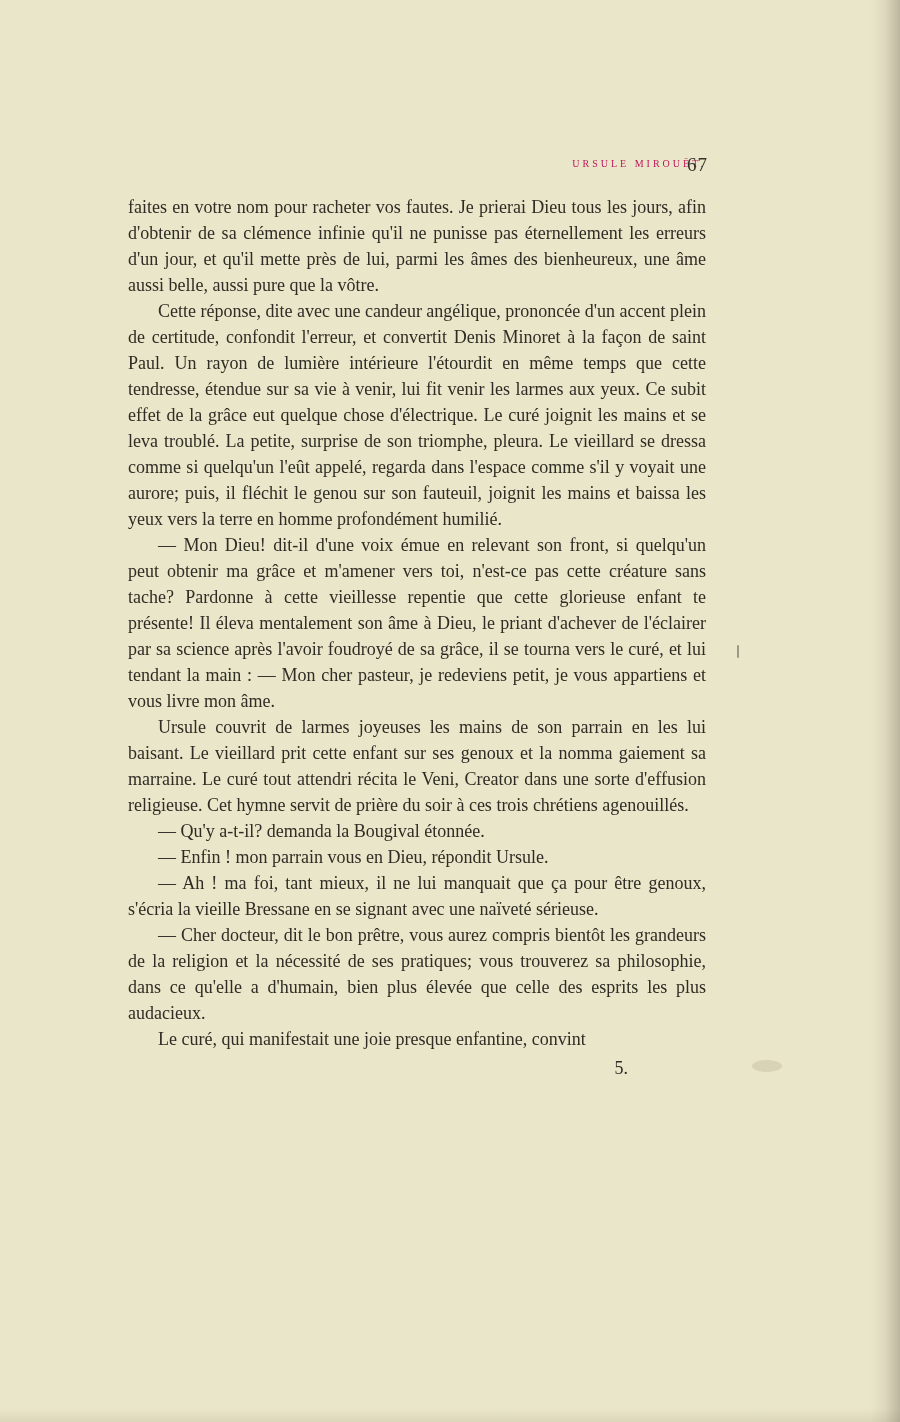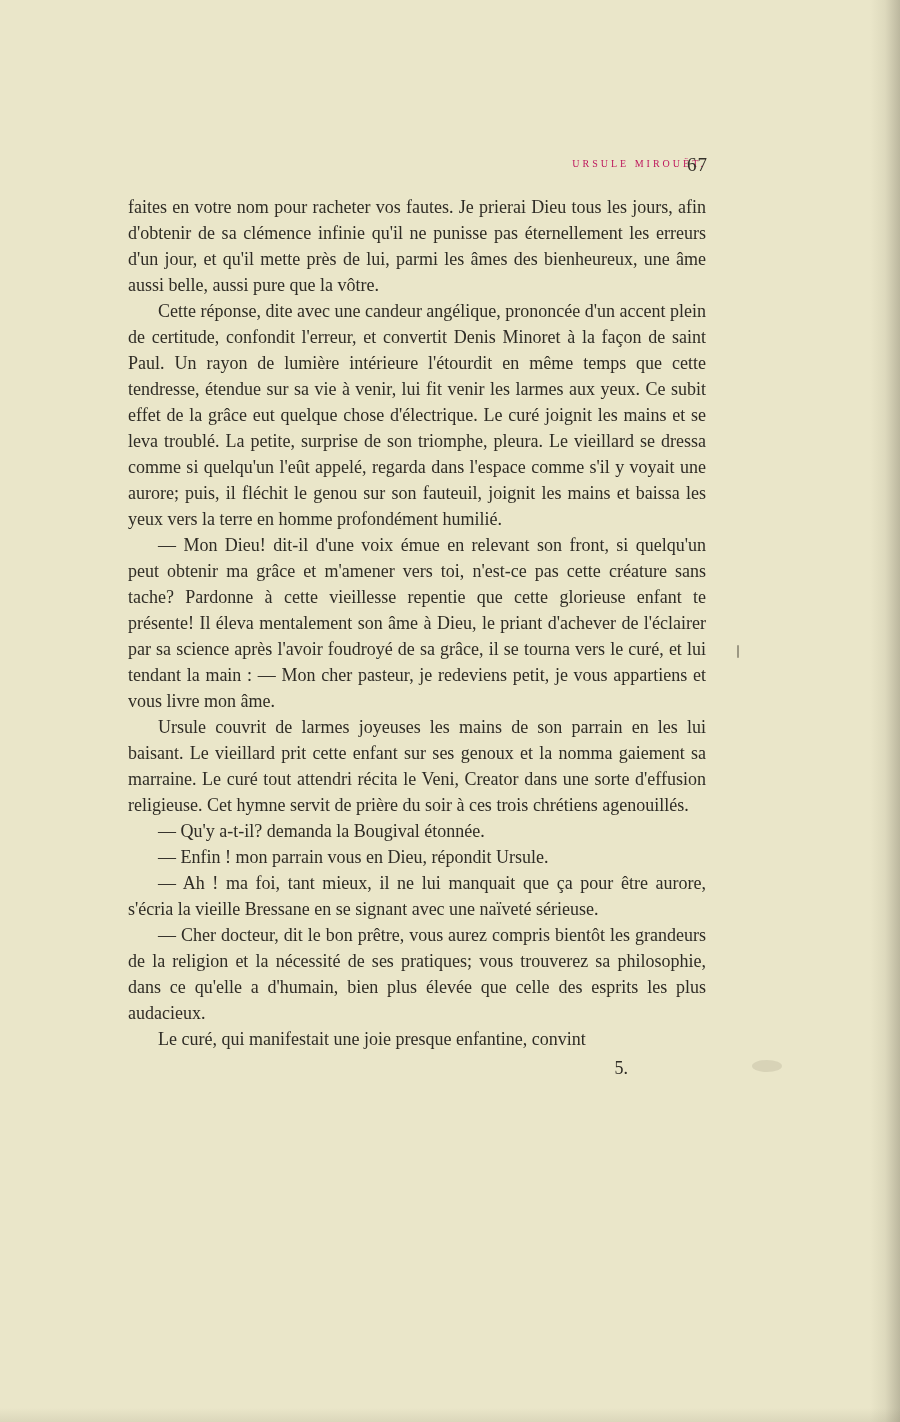--- a/index.html
+++ b/index.html
@@ -123,21 +123,21 @@
       <span class="page-number">67</span>
     </div>
 
     <div class="body-text">
         <p class="flush"><span>faites en votre nom pour racheter vos fautes. Je prierai Dieu tous les jours, afin d'obtenir de sa clémence infinie qu'il ne punisse pas éternellement les erreurs d'un jour, et qu'il mette près de lui, parmi les âmes des bienheureux, une âme aussi belle, aussi pure que la vôtre.</span></p>
         <p class="indent"><span>Cette réponse, dite avec une candeur angélique, prononcée d'un accent plein de certitude, confondit l'erreur, et convertit Denis Minoret à la façon de saint Paul. Un rayon de lumière intérieure l'étourdit en même temps que cette tendresse, étendue sur sa vie à venir, lui fit venir les larmes aux yeux. Ce subit effet de la grâce eut quelque chose d'électrique. Le curé joignit les mains et se leva troublé. La petite, surprise de son triomphe, pleura. Le vieillard se dressa comme si quelqu'un l'eût appelé, regarda dans l'espace comme s'il y voyait une aurore; puis, il fléchit le genou sur son fauteuil, joignit les mains et baissa les yeux vers la terre en homme profondément humilié.</span></p>
         <p class="indent"><span>— Mon Dieu! dit-il d'une voix émue en relevant son front, si quelqu'un peut obtenir ma grâce et m'amener vers toi, n'est-ce pas cette créature sans tache? Pardonne à cette vieillesse repentie que cette glorieuse enfant te présente! Il éleva mentalement son âme à Dieu, le priant d'achever de l'éclairer par sa science après l'avoir foudroyé de sa grâce, il se tourna vers le curé, et lui tendant la main : — Mon cher pasteur, je redeviens petit, je vous appartiens et vous livre mon âme.</span></p>
         <p class="indent"><span>Ursule couvrit de larmes joyeuses les mains de son parrain en les lui baisant. Le vieillard prit cette enfant sur ses genoux et la nomma gaiement sa marraine. Le curé tout attendri récita le </span><span class="italic">Veni, Creator</span><span> dans une sorte d'effusion religieuse. Cet hymne servit de prière du soir à ces trois chrétiens agenouillés.</span></p>
         <p class="indent"><span>— Qu'y a-t-il? demanda la Bougival étonnée.</span></p>
         <p class="indent"><span>— Enfin ! mon parrain vous en Dieu, répondit Ursule.</span></p>
-        <p class="indent"><span>— Ah ! ma foi, tant mieux, il ne lui manquait que ça pour être aurore, s'écria la vieille Bressane en se signant avec une naïveté sérieuse.</span></p>
+        <p class="indent"><span>— Ah ! ma foi, tant mieux, il ne lui manquait que ça pour être genoux, s'écria la vieille Bressane en se signant avec une naïveté sérieuse.</span></p>
         <p class="indent"><span>— Cher docteur, dit le bon prêtre, vous aurez compris bientôt les grandeurs de la religion et la nécessité de ses pratiques; vous trouverez sa philosophie, dans ce qu'elle a d'humain, bien plus élevée que celle des esprits les plus audacieux.</span></p>
         <p class="indent"><span>Le curé, qui manifestait une joie presque enfantine, convint</span></p>
       </div>
 
     <div class="footer">
       <span>5.</span>
     </div>
 
   </div>
 

